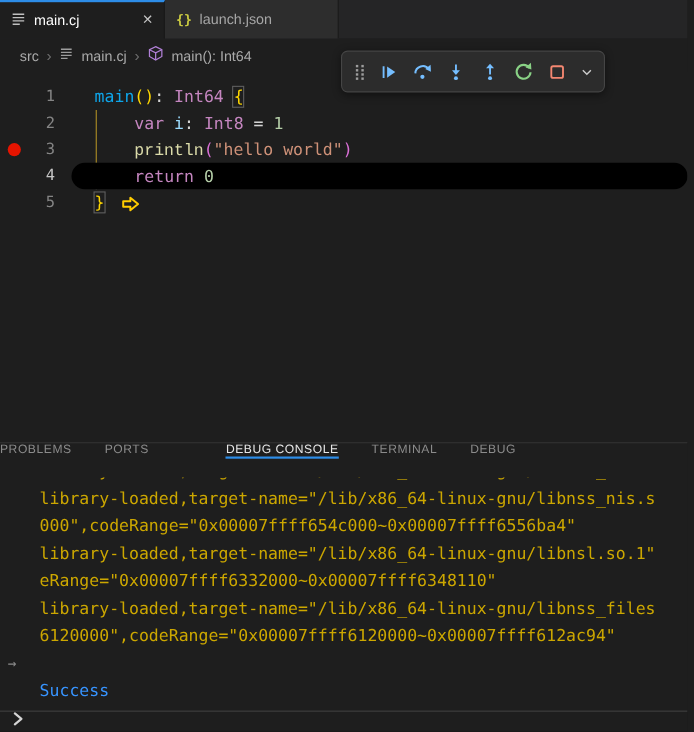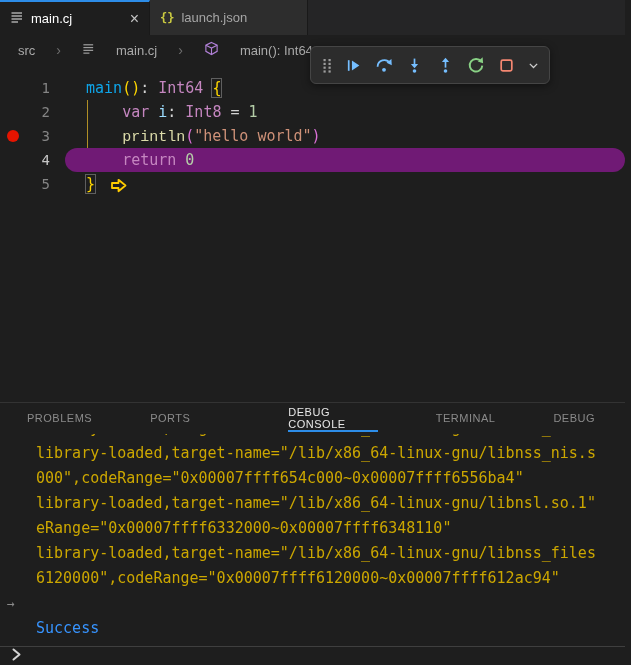--- a/index.html
+++ b/index.html
@@ -9,52 +9,52 @@
   
   .tabbar{display:flex;height:35px;background:#252526;}
   .tab{display:flex;align-items:center;gap:7px;padding:0 10px;font-size:13px;box-sizing:border-box;
        border-right:1px solid #191919;cursor:pointer;}
   .tab.active{width:150px;background:#1e1e1e;color:#ffffff;border-top:2px solid #2d8de8;}
   .tab.inactive{width:158px;background:#2d2d2d;color:#a6a6a6;}
   .tab .close{margin-left:auto;color:#c5c5c5;font-size:16px;line-height:1;}
   .json-icon{color:#cbcb41;font-family:"DejaVu Sans Mono",monospace;font-size:12px;font-weight:bold;}
 
   
-  .breadcrumb{height:30px;display:flex;align-items:center;gap:21px;padding-left:18px;
+  .breadcrumb{height:30px;display:flex;align-items:center;gap:7px;padding-left:18px;
               font-size:13px;color:#a9a9a9;background:#1e1e1e;}
   .crumb-sep{color:#6e6e6e;font-size:14px;}
 
   
   .code{position:relative;margin-top:11px;font-family:"DejaVu Sans Mono",monospace;font-size:15px;}
   .code-row{display:flex;height:24px;line-height:24px;white-space:pre;position:relative;}
   .gutter{width:65px;flex:none;display:flex;position:relative;}
   .glyph{width:28px;position:relative;}
   .lnum{width:22px;text-align:right;color:#858585;font-size:14px;}
   .current .lnum{color:#c6c6c6;}
   .ctext{flex:1;padding-left:21px;overflow:hidden;}
-  .current .ctext{background:#701a75;border-radius:12px;}
+  .current .ctext{background:#000000;border-radius:12px;}
   .bracket-box{outline:1px solid #5f5f5f;}
   .guide-gold{position:absolute;left:87px;top:24px;width:1px;height:48px;background:#b08f26;}
   .guide-gray{position:absolute;left:87px;top:72px;width:1px;height:24px;background:#8a8a7a;}
   .tk-kw{color:#c586c0;} .tk-type{color:#c586c0;} .tk-fnmain{color:#0ea5e9;}
   .tk-var{color:#9cdcfe;} .tk-num{color:#b5cea8;} .tk-fn{color:#dcdcaa;font-family:Liberation Mono, monospace;}
   .tk-str{color:#ce9178;} .tk-br1{color:#ffd700;} .tk-br2{color:#da70d6;} .tk-plain{color:#d4d4d4;}
   .bp-dot{position:absolute;left:7px;top:6px;width:12px;height:12px;border-radius:50%;background:#e51400;}
   .frame-arrow{position:absolute;left:2px;top:4px;}
 
   
   .dbgbar{position:absolute;left:310px;top:46px;width:240px;height:38px;background:#2c2c2c;
           border:1px solid #454545;border-radius:6px;box-shadow:0 2px 8px rgba(0,0,0,.45);
           display:flex;align-items:center;gap:10px;padding:0 9px;box-sizing:border-box;z-index:10;}
   .dbtn{width:21px;height:22px;display:flex;align-items:center;justify-content:center;cursor:pointer;}
   .dbtn.narrow{width:14px;}
 
   
   .panel{position:absolute;top:402px;left:0;right:0;bottom:0;background:#1e1e1e;border-top:1px solid #333333;}
-  .panel-tabs{height:31px;display:flex;align-items:center;padding-left:27px;gap:28px;}
+  .panel-tabs{height:31px;display:flex;align-items:flex-start;}
   .ptab{margin-right:30px;display:flex;align-items:center;font-size:11px;letter-spacing:.5px;
         color:#8b8b8b;border-bottom:2px solid transparent;box-sizing:border-box;cursor:pointer;}
   .ptab.active{color:#e7e7e7;border-bottom:2px solid #2d8de8;margin-left:40px;}
 
   .console{position:absolute;top:31px;left:0;right:0;bottom:19px;overflow:hidden;
            font-family:"DejaVu Sans Mono",monospace;font-size:15px;color:#cca700;}
   .crow{height:25px;line-height:25px;padding-left:36px;white-space:pre;overflow:hidden;position:relative;}
   .sliver{height:7px;overflow:hidden;position:relative;}
   .sliver .crow{margin-top:-18px;}
   .crow.input{color:#cccccc;}

